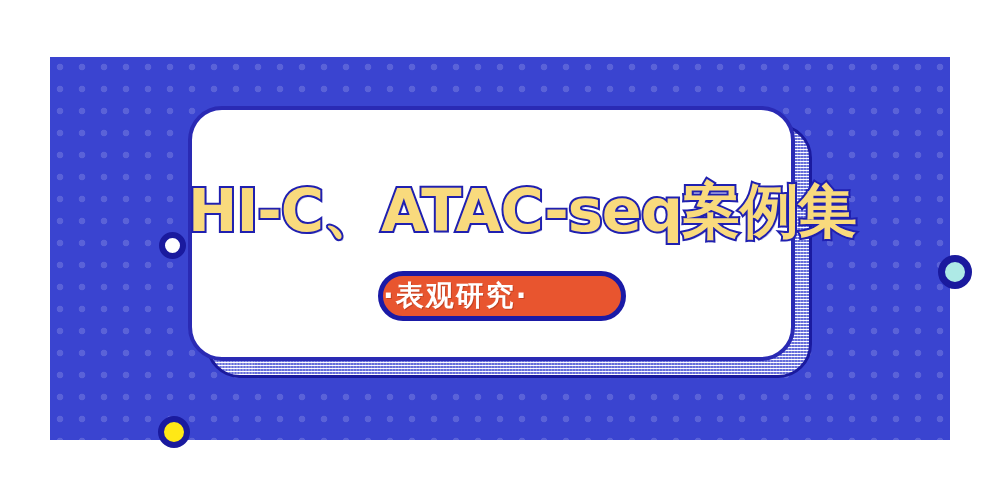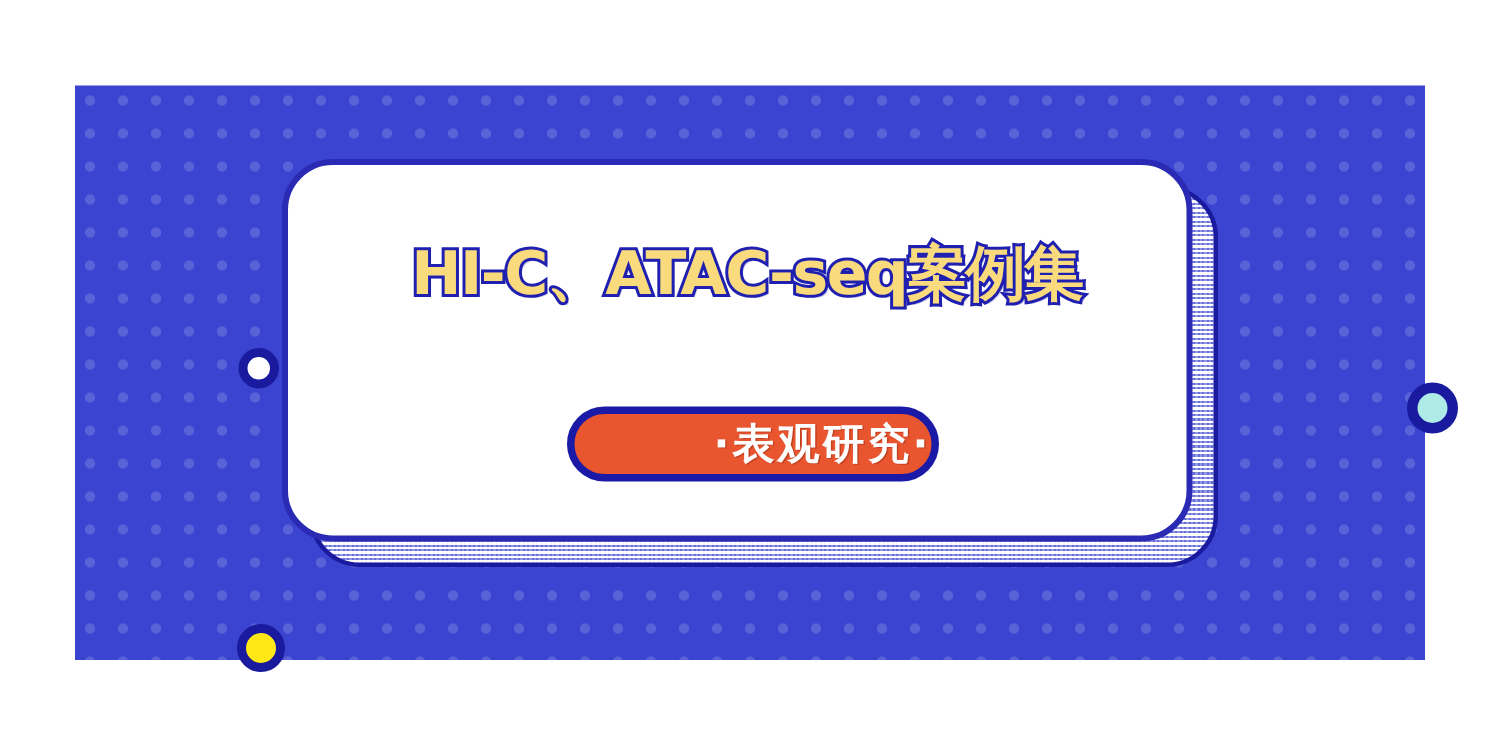--- a/index.html
+++ b/index.html
@@ -92,29 +92,29 @@
     background: #ffffff;
     border: 4px solid #2a2ab4;
     border-radius: 34px;
     box-sizing: border-box;
   }
 
   
   #main-title {
     position: absolute;
     left: 188px;
-    top: 140px;
+    top: 168px;
     width: 620px;
     height: 86px;
     line-height: 86px;
     text-align: center;
     white-space: nowrap;
     font-family: "DejaVu Sans", "Liberation Sans", sans-serif;
     font-weight: bold;
-    font-size: 40px;
+    font-size: 59px;
     letter-spacing: -1px;
     color: #f9da7d;
     -webkit-text-stroke: 4px #2020b0;
     paint-order: stroke fill;
     text-shadow:
       2px 2px 0 rgba(32,32,176,0.25);
   }
 
   
   #subtitle-pill {
@@ -122,21 +122,21 @@
     left: 378px;
     top: 271px;
     width: 248px;
     height: 50px;
     border: 5px solid #1a1aa6;
     border-radius: 26px;
     box-sizing: border-box;
     background: #e8552f;
     display: flex;
     align-items: center;
-    justify-content: flex-end;
+    justify-content: flex-start;
   }
   #subtitle-pill-label {
     font-family: "DejaVu Sans", "Liberation Sans", sans-serif;
     font-weight: bold;
     font-size: 28px;
     letter-spacing: 2px;
     color: #ffffff;
     white-space: nowrap;
     text-shadow: 1px 1px 0 rgba(120,30,10,0.35);
   }

